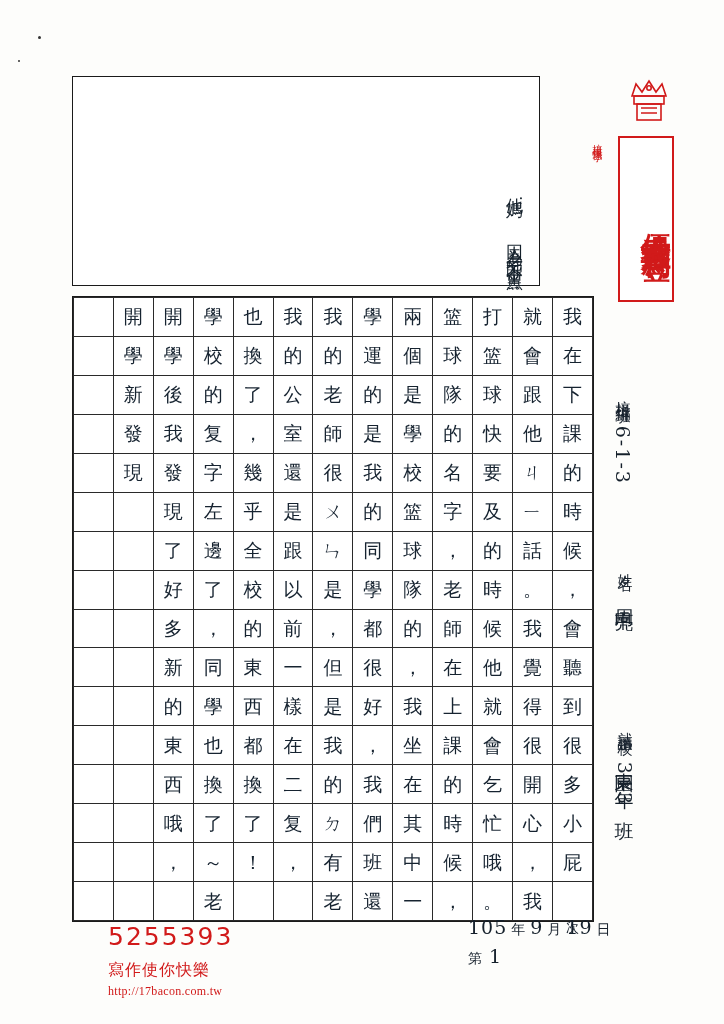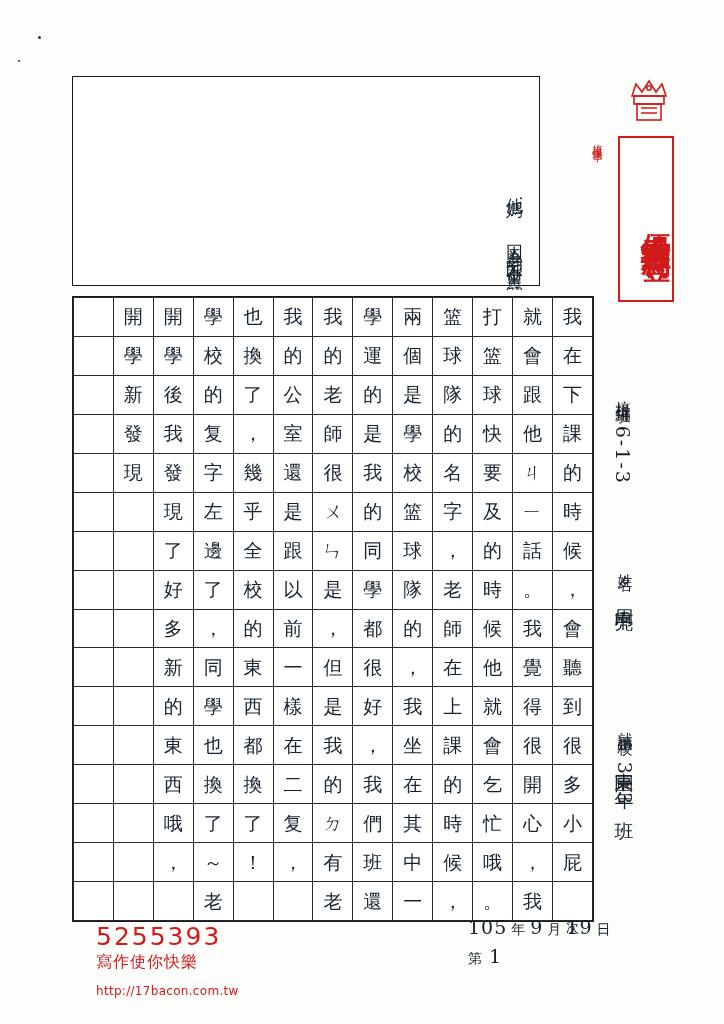--- a/index.html
+++ b/index.html
@@ -117,27 +117,27 @@
     font-size:19px;
     letter-spacing:2px;
     color:#15202b;
   }
   .side-1{left:12px;top:88px;}
   .side-2{left:12px;top:262px;}
   .side-3{left:12px;top:420px;}
 
   
   .barcode{
-    position:absolute;left:96px;top:922px;
+    position:absolute;left:108px;top:922px;
     font-family:"DejaVu Sans", sans-serif;
     color:#d11a1a;
   }
   .barcode .num{font-size:25px;letter-spacing:2px;font-weight:500;}
-  .barcode .slogan{font-size:16px;letter-spacing:1px;margin-top:1px;}
-  .barcode .url{font-size:12px;letter-spacing:0.3px;margin-top:11px;color:#d11a1a;}
+  .barcode .slogan{font-size:16px;letter-spacing:1px;margin-top:9px;}
+  .barcode .url{font-size:12px;letter-spacing:0.3px;margin-top:3px;color:#d11a1a;font-family:Liberation Serif, serif;}
 
   .datefoot{
     position:absolute;left:468px;top:916px;
     font-family:"DejaVu Serif", serif;
     font-size:14px;color:#16202c;
     letter-spacing:1px;
   }
   .datefoot .line1{display:flex;align-items:baseline;gap:4px;}
   .datefoot .hand{font-size:19px;color:#15202b;}
   .datefoot .line2{display:flex;align-items:baseline;gap:6px;margin-top:6px;}

